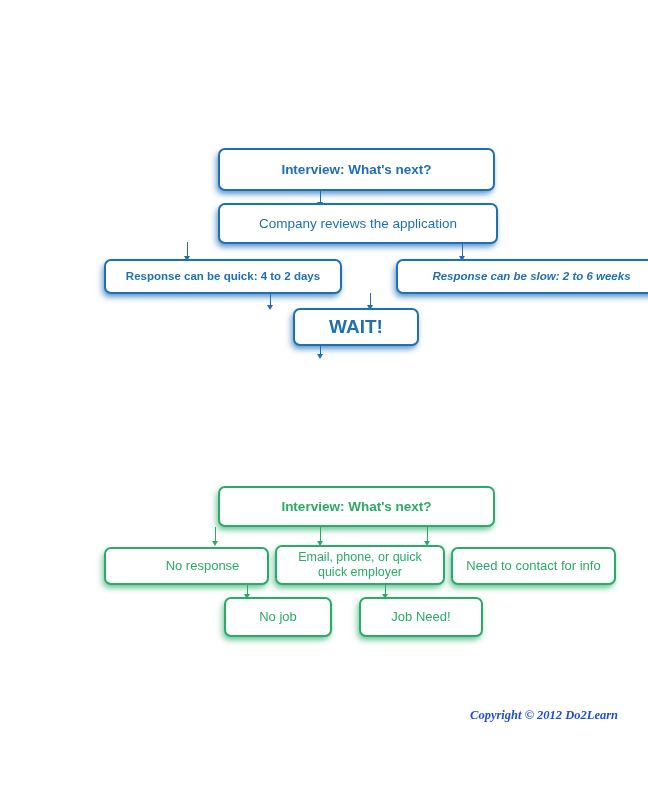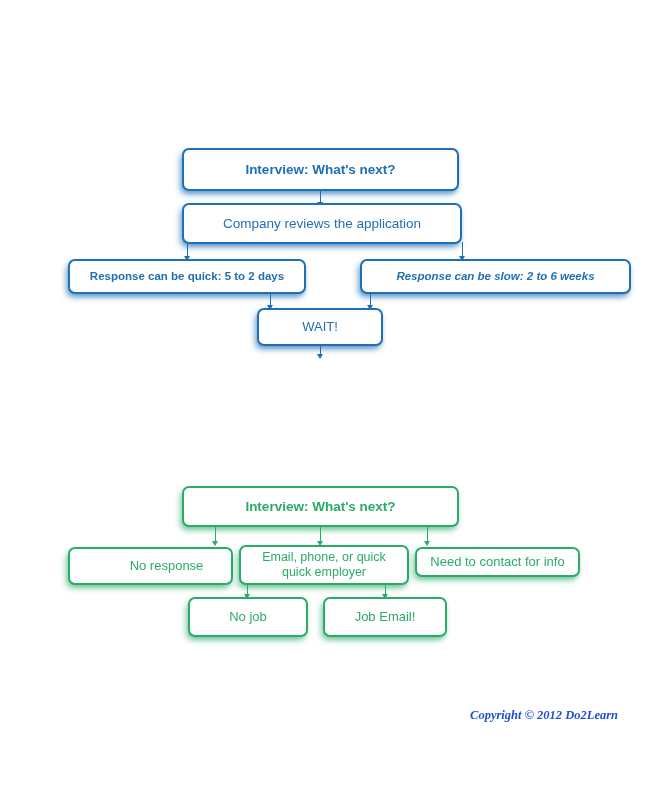--- a/index.html
+++ b/index.html
@@ -27,20 +27,21 @@
     position: absolute;
     box-sizing: border-box;
     background: #ffffff;
     border-radius: 7px;
     display: flex;
     align-items: center;
     justify-content: center;
     text-align: center;
     line-height: 1.18;
     z-index: 4;
+    margin-left: 36px;
   }
   .box .txt {
     display: block;
     width: 100%;
     padding: 0 6px;
     box-sizing: border-box;
   }
 
   
   .blue {
@@ -115,28 +116,28 @@
 
   <div class="box blue" style="left:182px; top:148px; width:277px; height:43px; font-size:13.5px;">
     <span class="txt bold">Interview: What's next?</span>
   </div>
 
   <div class="box blue" style="left:182px; top:203px; width:280px; height:41px; font-size:13.5px;justify-content:flex-end;">
     <span class="txt">Company reviews the application</span>
   </div>
 
   <div class="box blue" style="left:68px; top:259px; width:238px; height:35px; font-size:11.5px;">
-    <span class="txt bold">Response can be quick: 5 to 2 days</span>
+    <span class="txt bold">Response can be quick: 4 to 2 days</span>
   </div>
 
   <div class="box blue" style="left:360px; top:259px; width:271px; height:35px; font-size:11.5px;font-style:italic;">
     <span class="txt bold">Response can be slow: 2 to 6 weeks</span>
   </div>
 
-  <div class="box blue" style="left:257px; top:308px; width:126px; height:38px; font-size:13px;">
+  <div class="box blue" style="left:257px; top:308px; width:126px; height:38px; font-size:19px;font-weight:bold;">
     <span class="txt">WAIT!</span>
   </div>
 
 
   <div class="vline g" style="left:215px; top:527px; height:16px;"></div>
   <div class="arrowhead g" style="left:211.5px; top:541px;"></div>
 
   <div class="vline g" style="left:320px; top:527px; height:16px;"></div>
   <div class="arrowhead g" style="left:316.5px; top:541px;"></div>
 
@@ -157,27 +158,27 @@
     <span class="txt">No response</span>
   </div>
 
   <div class="box green" style="left:239px; top:545px; width:170px; height:40px; font-size:12.5px;">
     <span class="txt">
       <span>Email, phone, or quick</span><br>
       <span>quick employer</span>
     </span>
   </div>
 
-  <div class="box green" style="left:415px; top:547px; width:165px; height:30px; font-size:13px;">
+  <div class="box green" style="left:415px; top:547px; width:165px; height:38px; font-size:13px;">
     <span class="txt">Need to contact for info</span>
   </div>
 
-  <div class="box green" style="left:188px; top:597px; width:120px; height:40px; font-size:13px;">
+  <div class="box green" style="left:188px; top:597px; width:108px; height:40px; font-size:13px;">
     <span class="txt">No job</span>
   </div>
 
   <div class="box green" style="left:323px; top:597px; width:124px; height:40px; font-size:13px;">
-    <span class="txt">Job Email!</span>
+    <span class="txt">Job Need!</span>
   </div>
 
   <div id="copyright">Copyright © 2012 Do2Learn</div>
 
 </div>
 
 </body></html>

